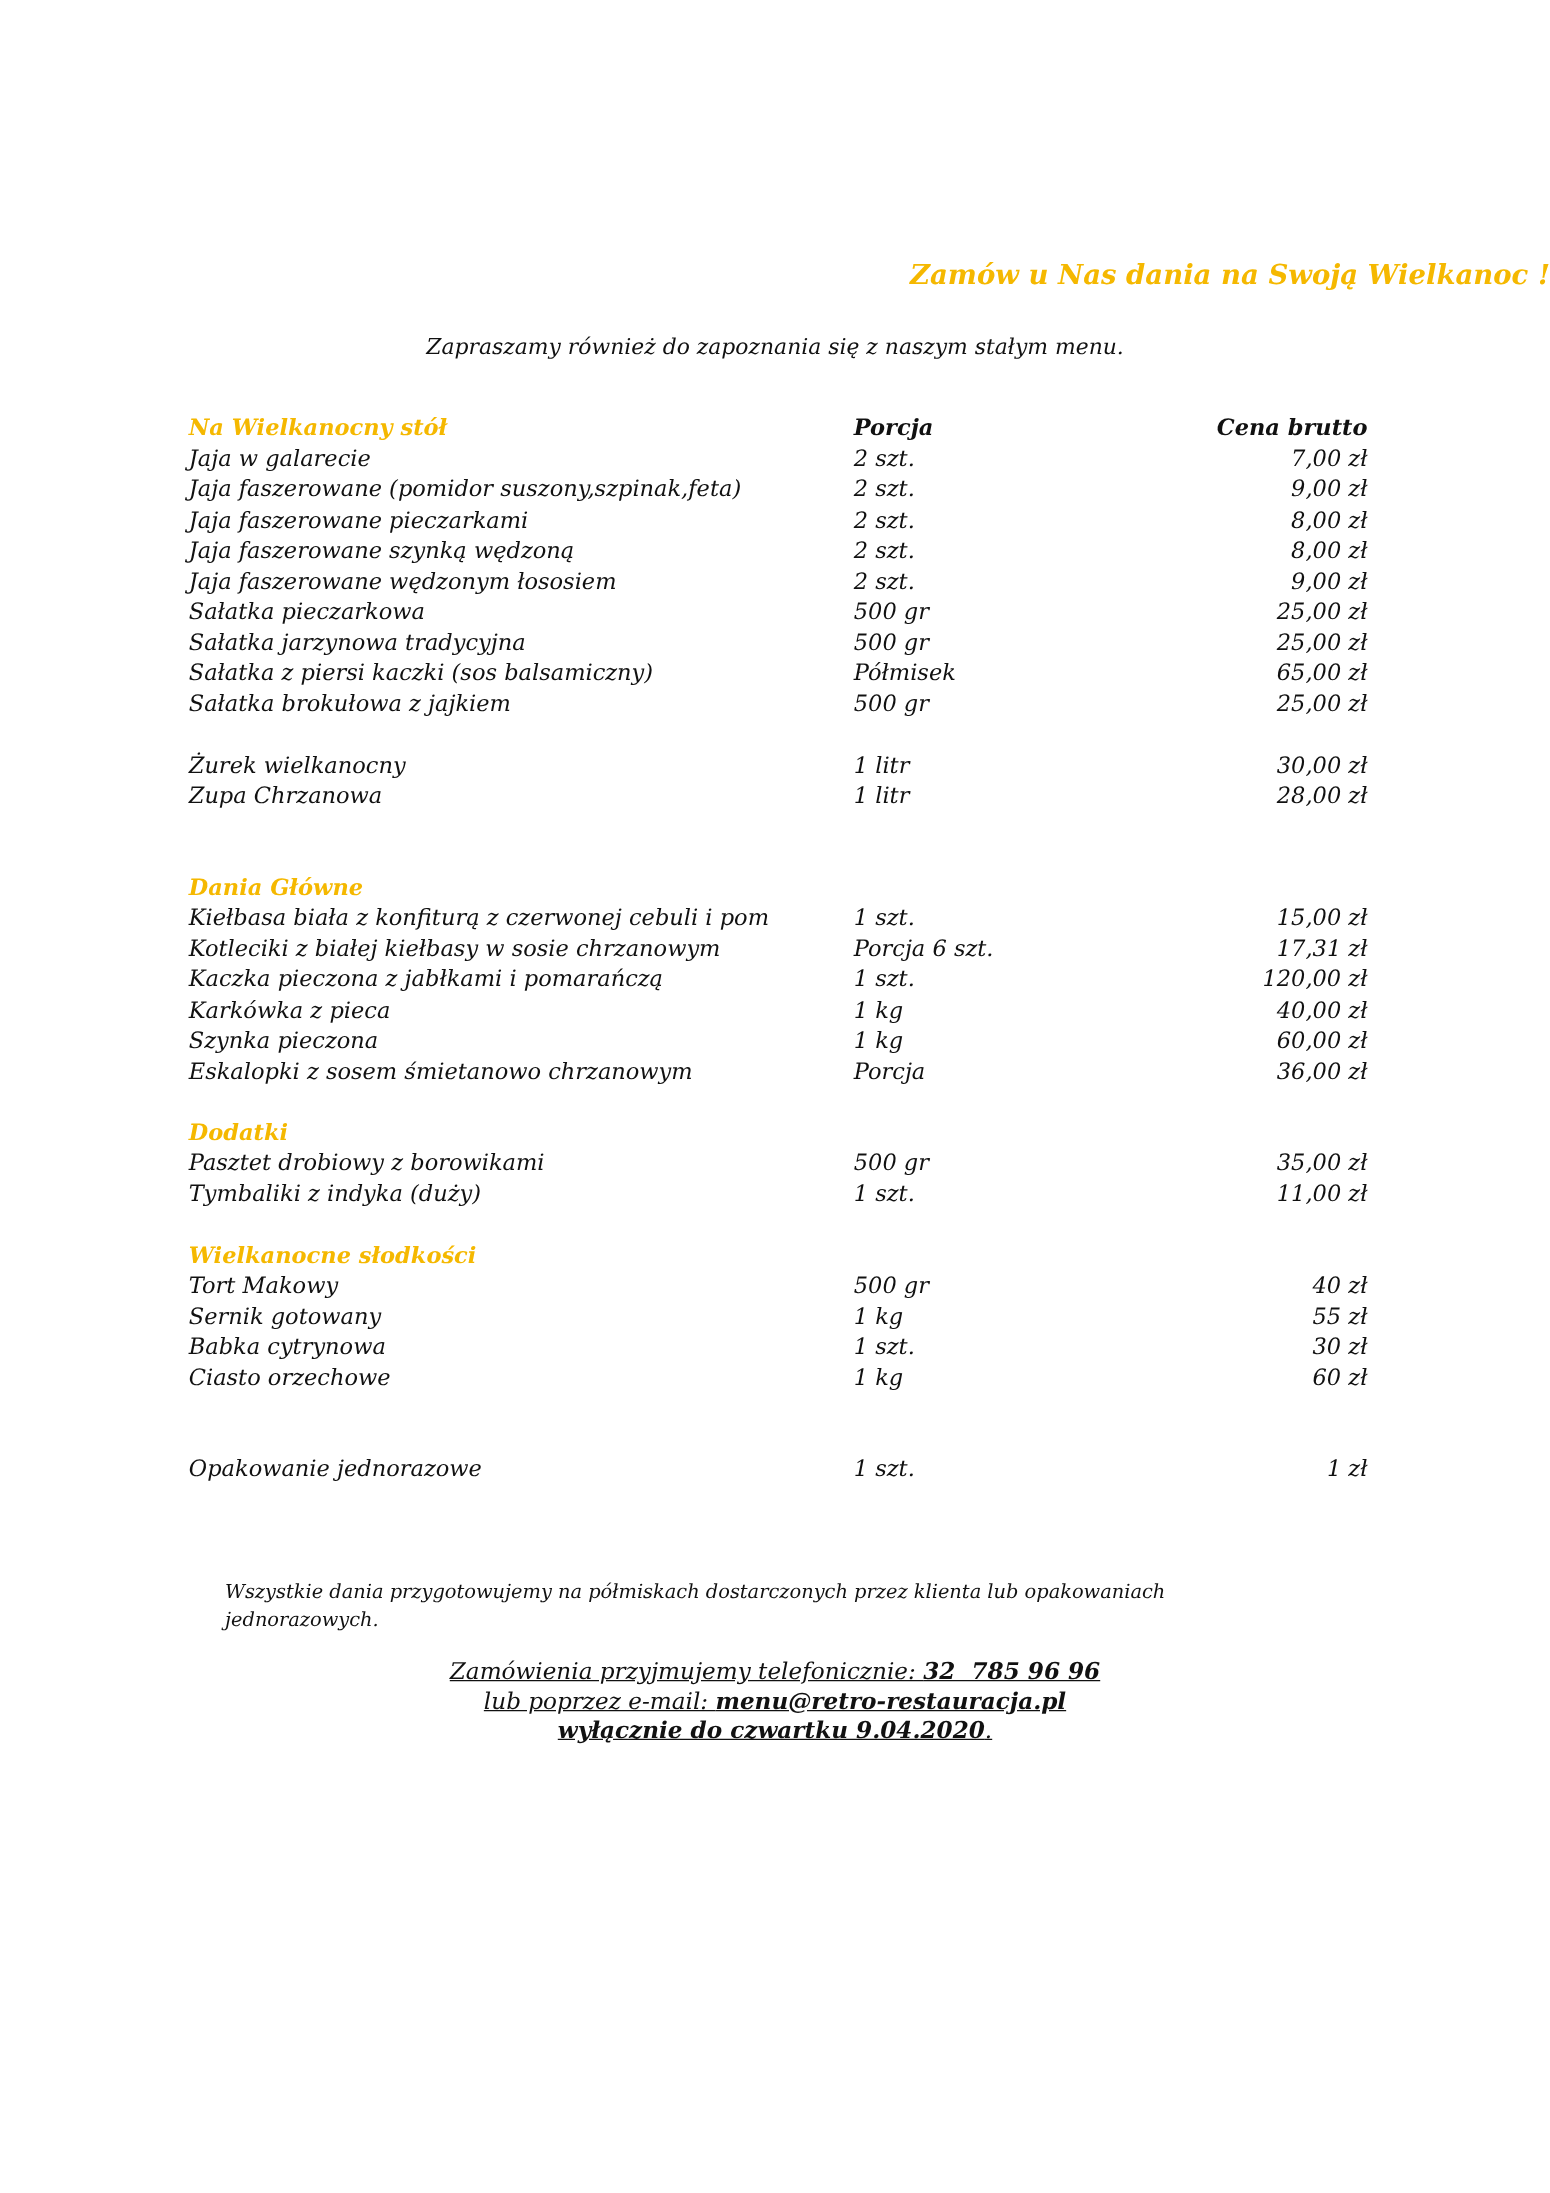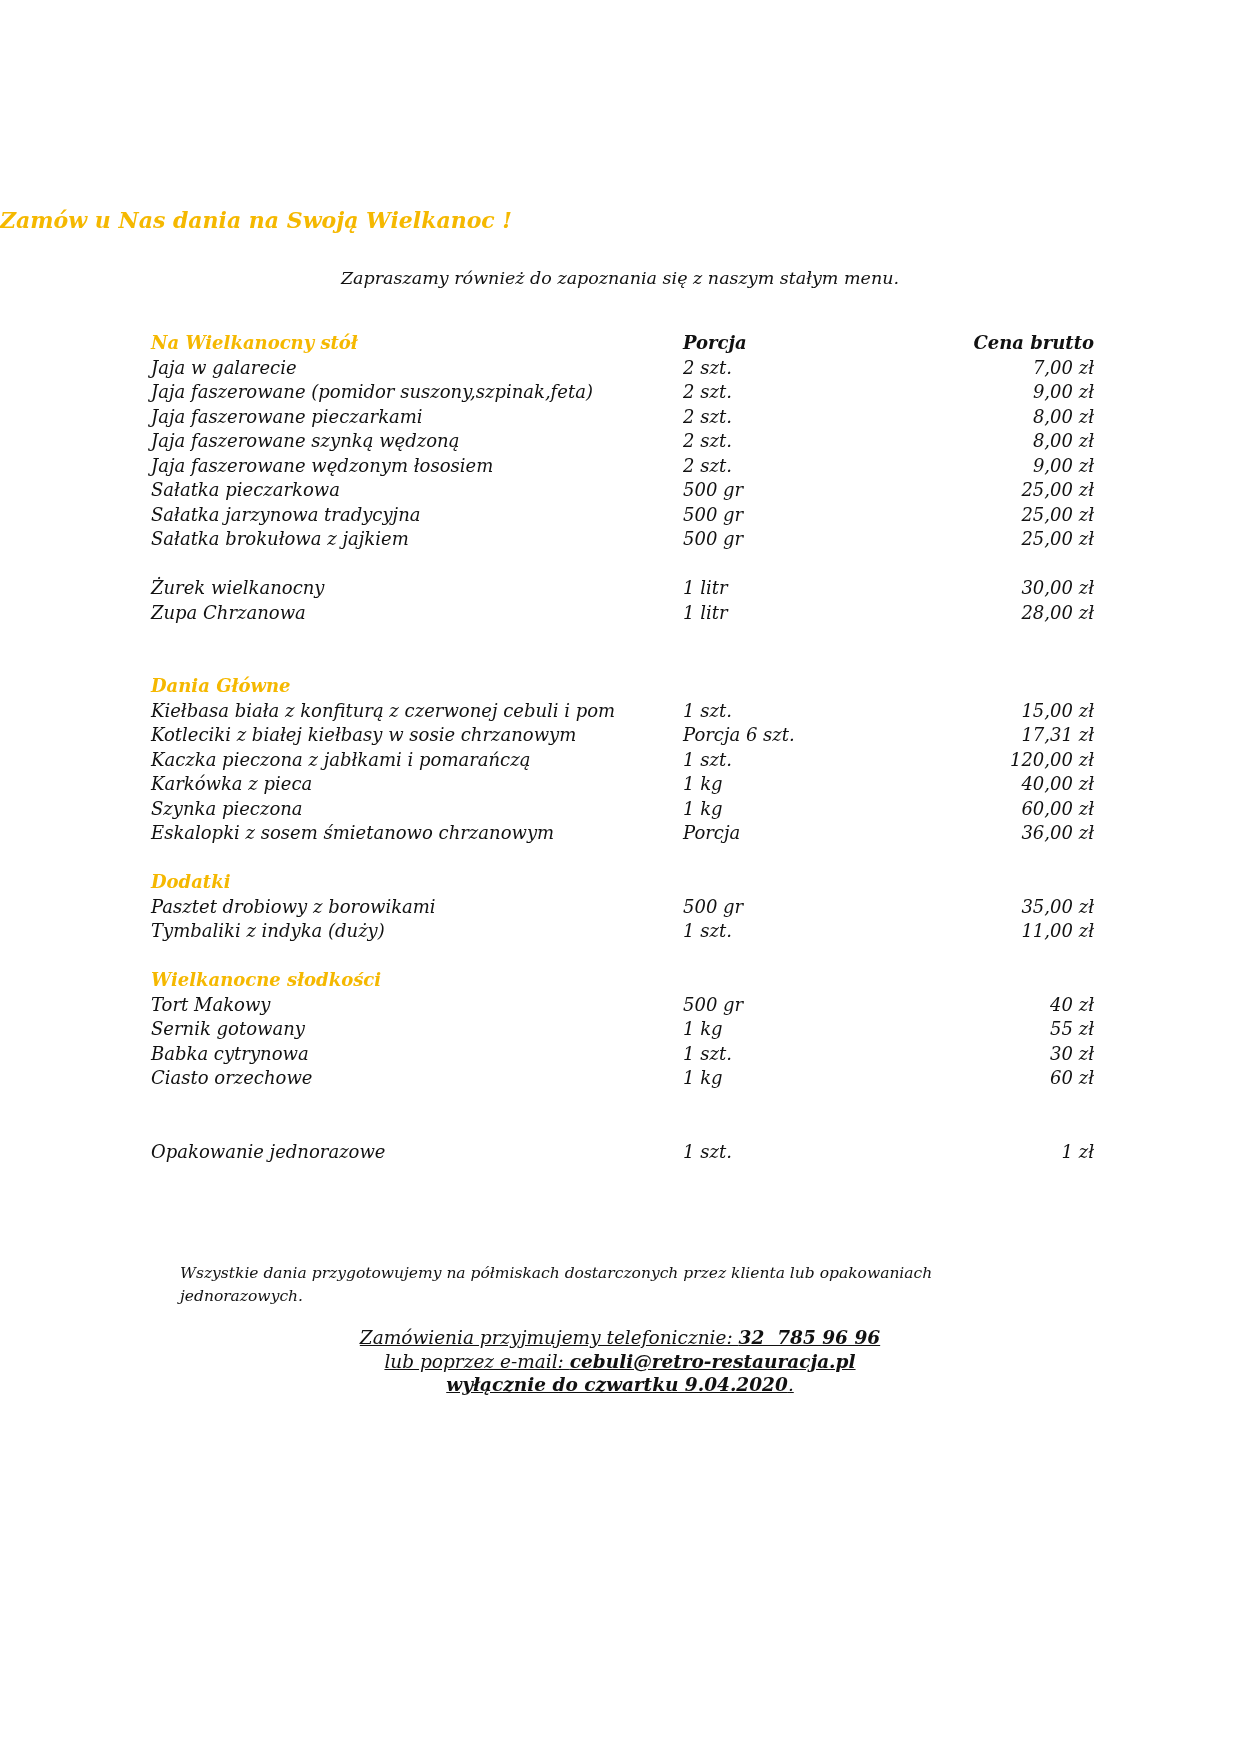--- a/index.html
+++ b/index.html
@@ -1,18 +1,18 @@
 <!DOCTYPE html>
 <html><head>
 <meta charset="utf-8">
 <style>
   html, body { margin: 0; padding: 0; background: #ffffff; }
   body { width: 1240px; height: 1754px; position: relative; overflow: hidden;
          font-family: "DejaVu Serif", "Liberation Serif", serif; color: #111; }
-  .title { position: absolute; top: 207px; left: 0; width: 1240px; text-align: left;
+  .title { position: absolute; top: 207px; left: 0; width: 1240px; text-align: right;
            font-size: 22px; font-weight: bold; font-style: italic; color: #F5B800; }
   .subtitle { position: absolute; top: 268px; left: 0; width: 1240px; text-align: center;
               font-size: 17.5px; font-style: italic; color: #111; }
   .menu { position: absolute; top: 331px; left: 151px; width: 943px; }
   .row { position: relative; height: 24.5px; line-height: 24.5px; font-size: 18px; font-style: italic; white-space: nowrap; }
   .row .name { position: absolute; left: 0; text-align: center; }
   .row .portion { position: absolute; left: 532px; }
   .row .price { position: absolute; right: 0; }
   .row.header .name { color: #F5B800; font-weight: bold; font-size: 18px; }
   .row.header .portion, .row.header .price { font-weight: bold; color: #111; }
@@ -69,20 +69,25 @@
         <span class="name">Sałatka pieczarkowa</span>
         <span class="portion">500 gr</span>
         <span class="price">25,00 zł</span>
       </div>
       <div class="row">
         <span class="name">Sałatka jarzynowa tradycyjna</span>
         <span class="portion">500 gr</span>
         <span class="price">25,00 zł</span>
       </div>
       <div class="row">
+        <span class="name">Sałatka z piersi kaczki (sos balsamiczny)</span>
+        <span class="portion">Półmisek</span>
+        <span class="price">65,00 zł</span>
+      </div>
+      <div class="row">
         <span class="name">Sałatka brokułowa z jajkiem</span>
         <span class="portion">500 gr</span>
         <span class="price">25,00 zł</span>
       </div>
     </div>
   <div class="gap"></div>
 
   <div id="sec1">
       <div class="row">
         <span class="name">Żurek wielkanocny</span>
@@ -185,18 +190,18 @@
   </div>
 </div>
 
 <div class="note">Wszystkie dania przygotowujemy na półmiskach dostarczonych przez klienta lub opakowaniach jednorazowych.</div>
 
 <div class="contact">
   <div class="line">
     <span>Zamówienia przyjmujemy telefonicznie: </span><b style="white-space:pre;">32  785 96 96</b>
   </div>
   <div class="line">
-    <span>lub poprzez e-mail: </span><b>cebuli@retro-restauracja.pl</b>
+    <span>lub poprzez e-mail: </span><b>menu@retro-restauracja.pl</b>
   </div>
   <div class="line">
     <b>wyłącznie do czwartku 9.04.2020</b><span>.</span>
   </div>
 </div>
 
 </body></html>

